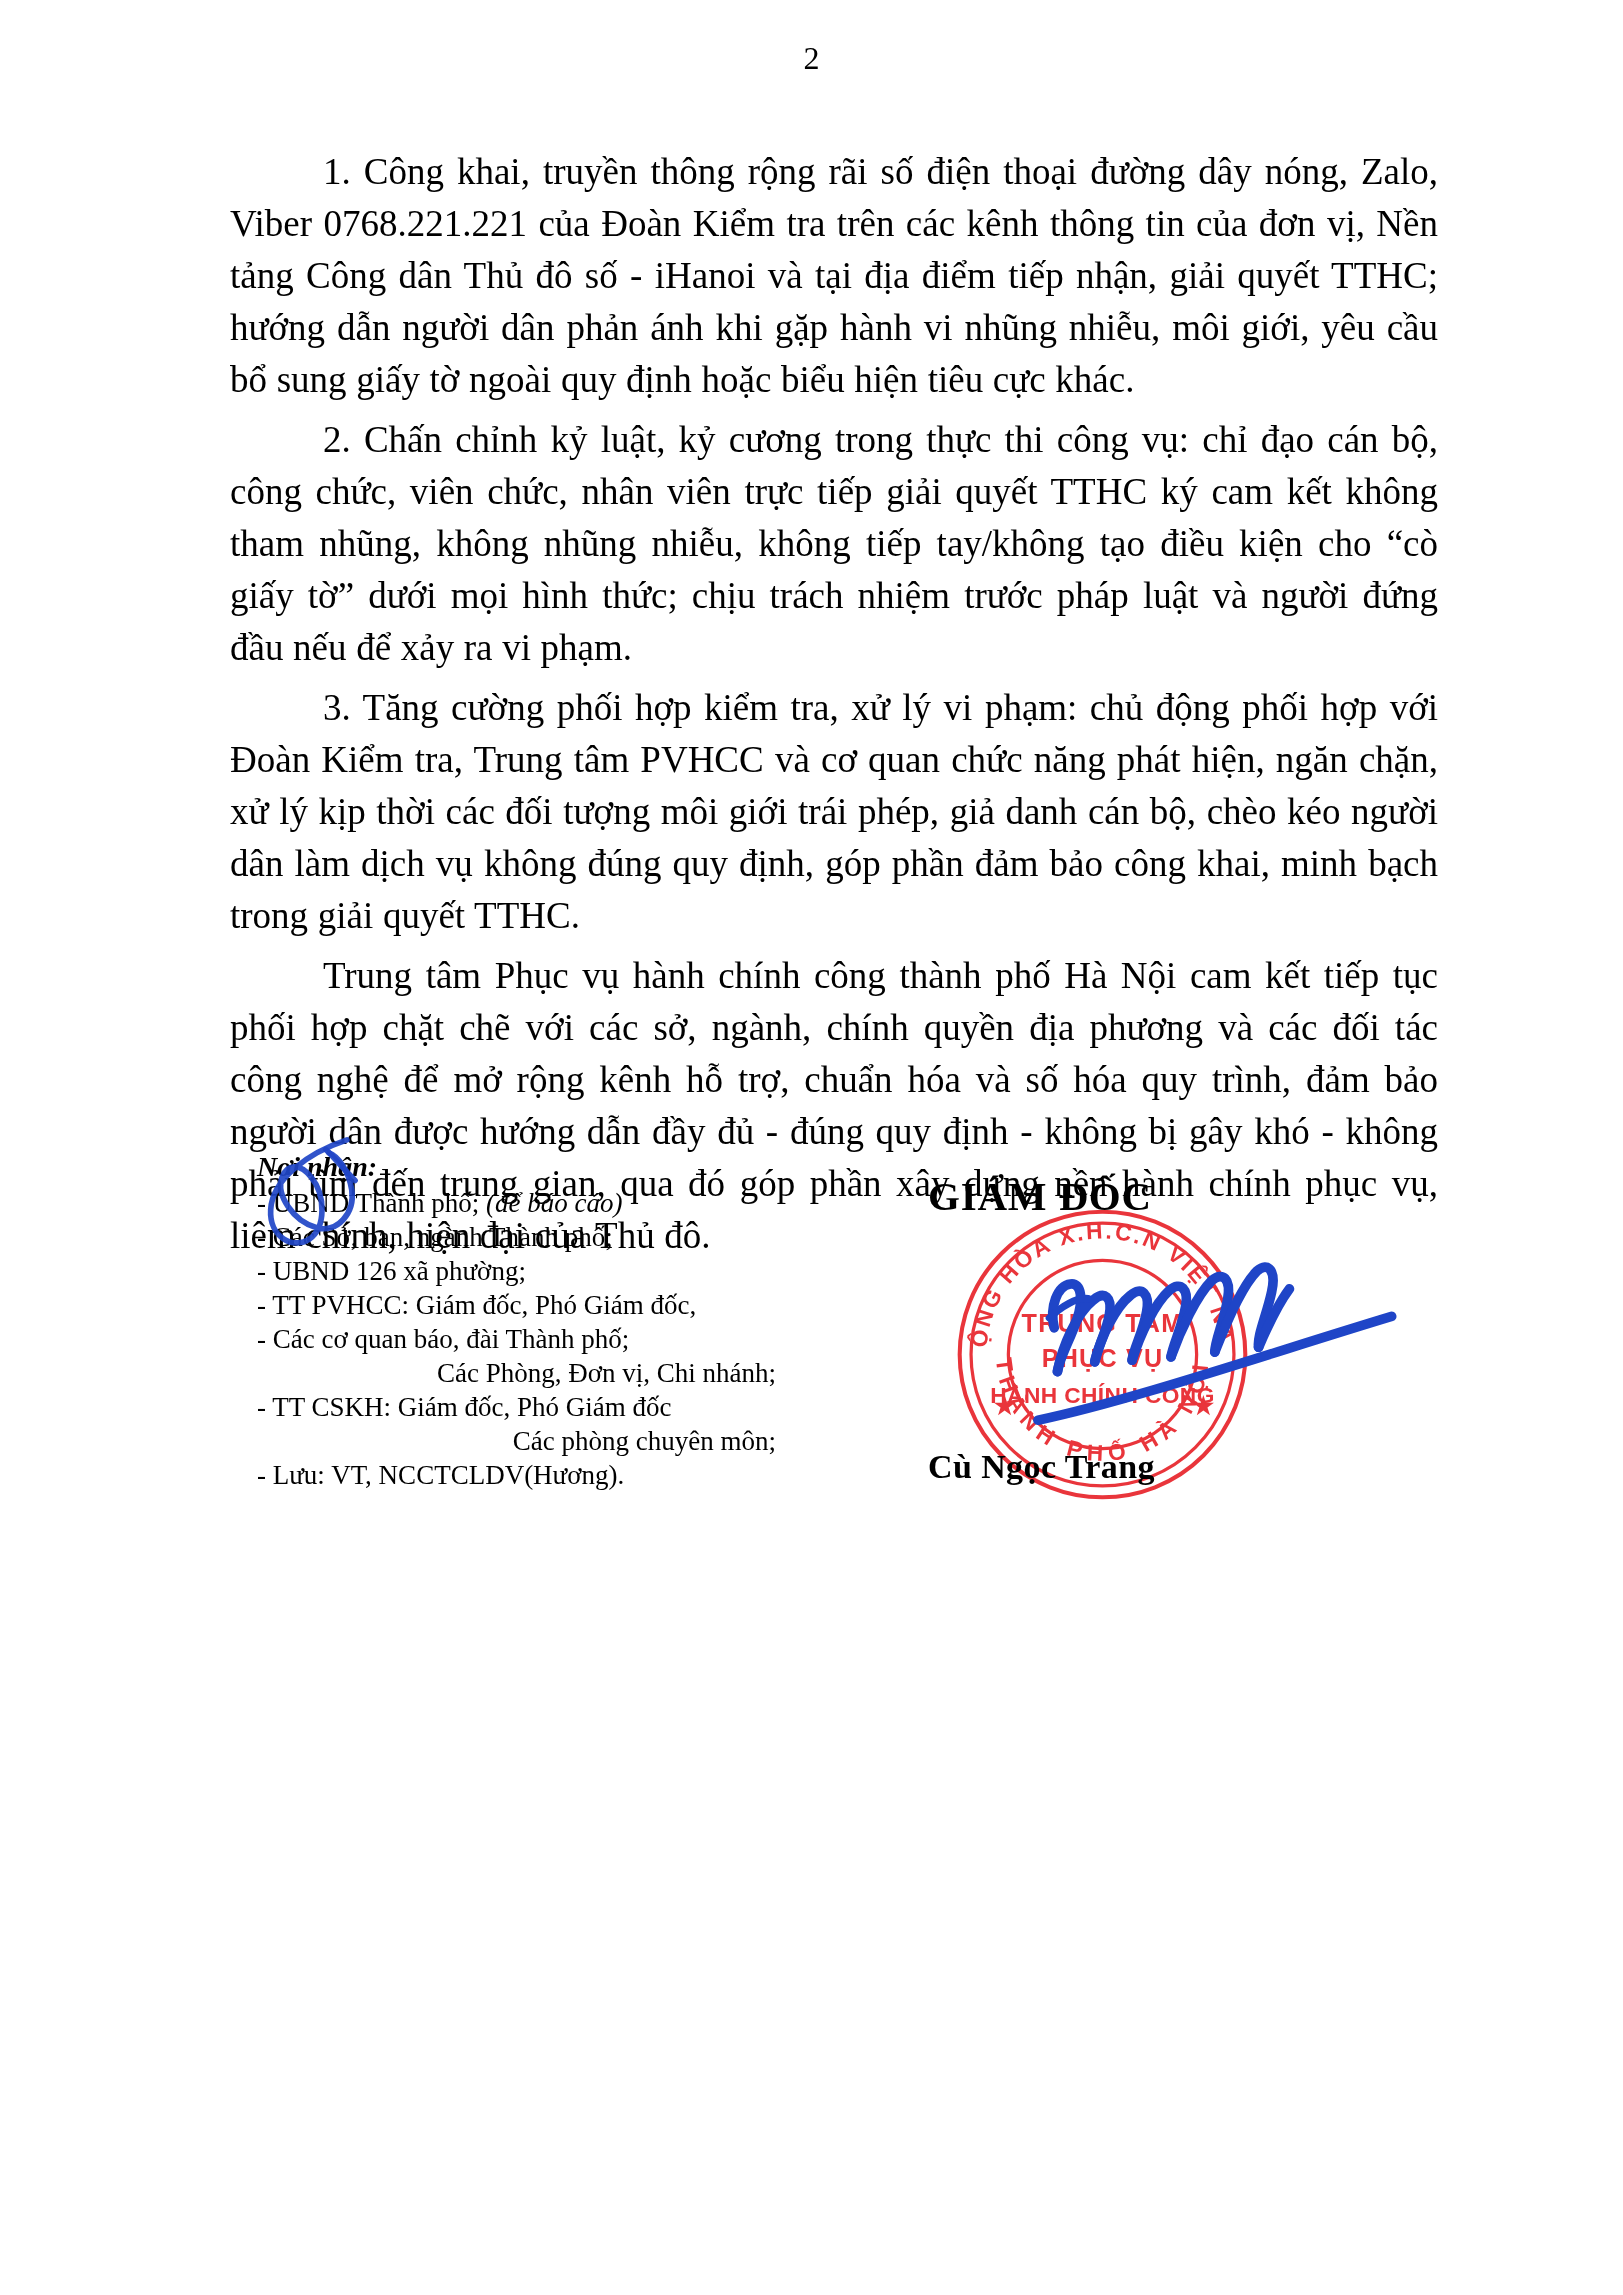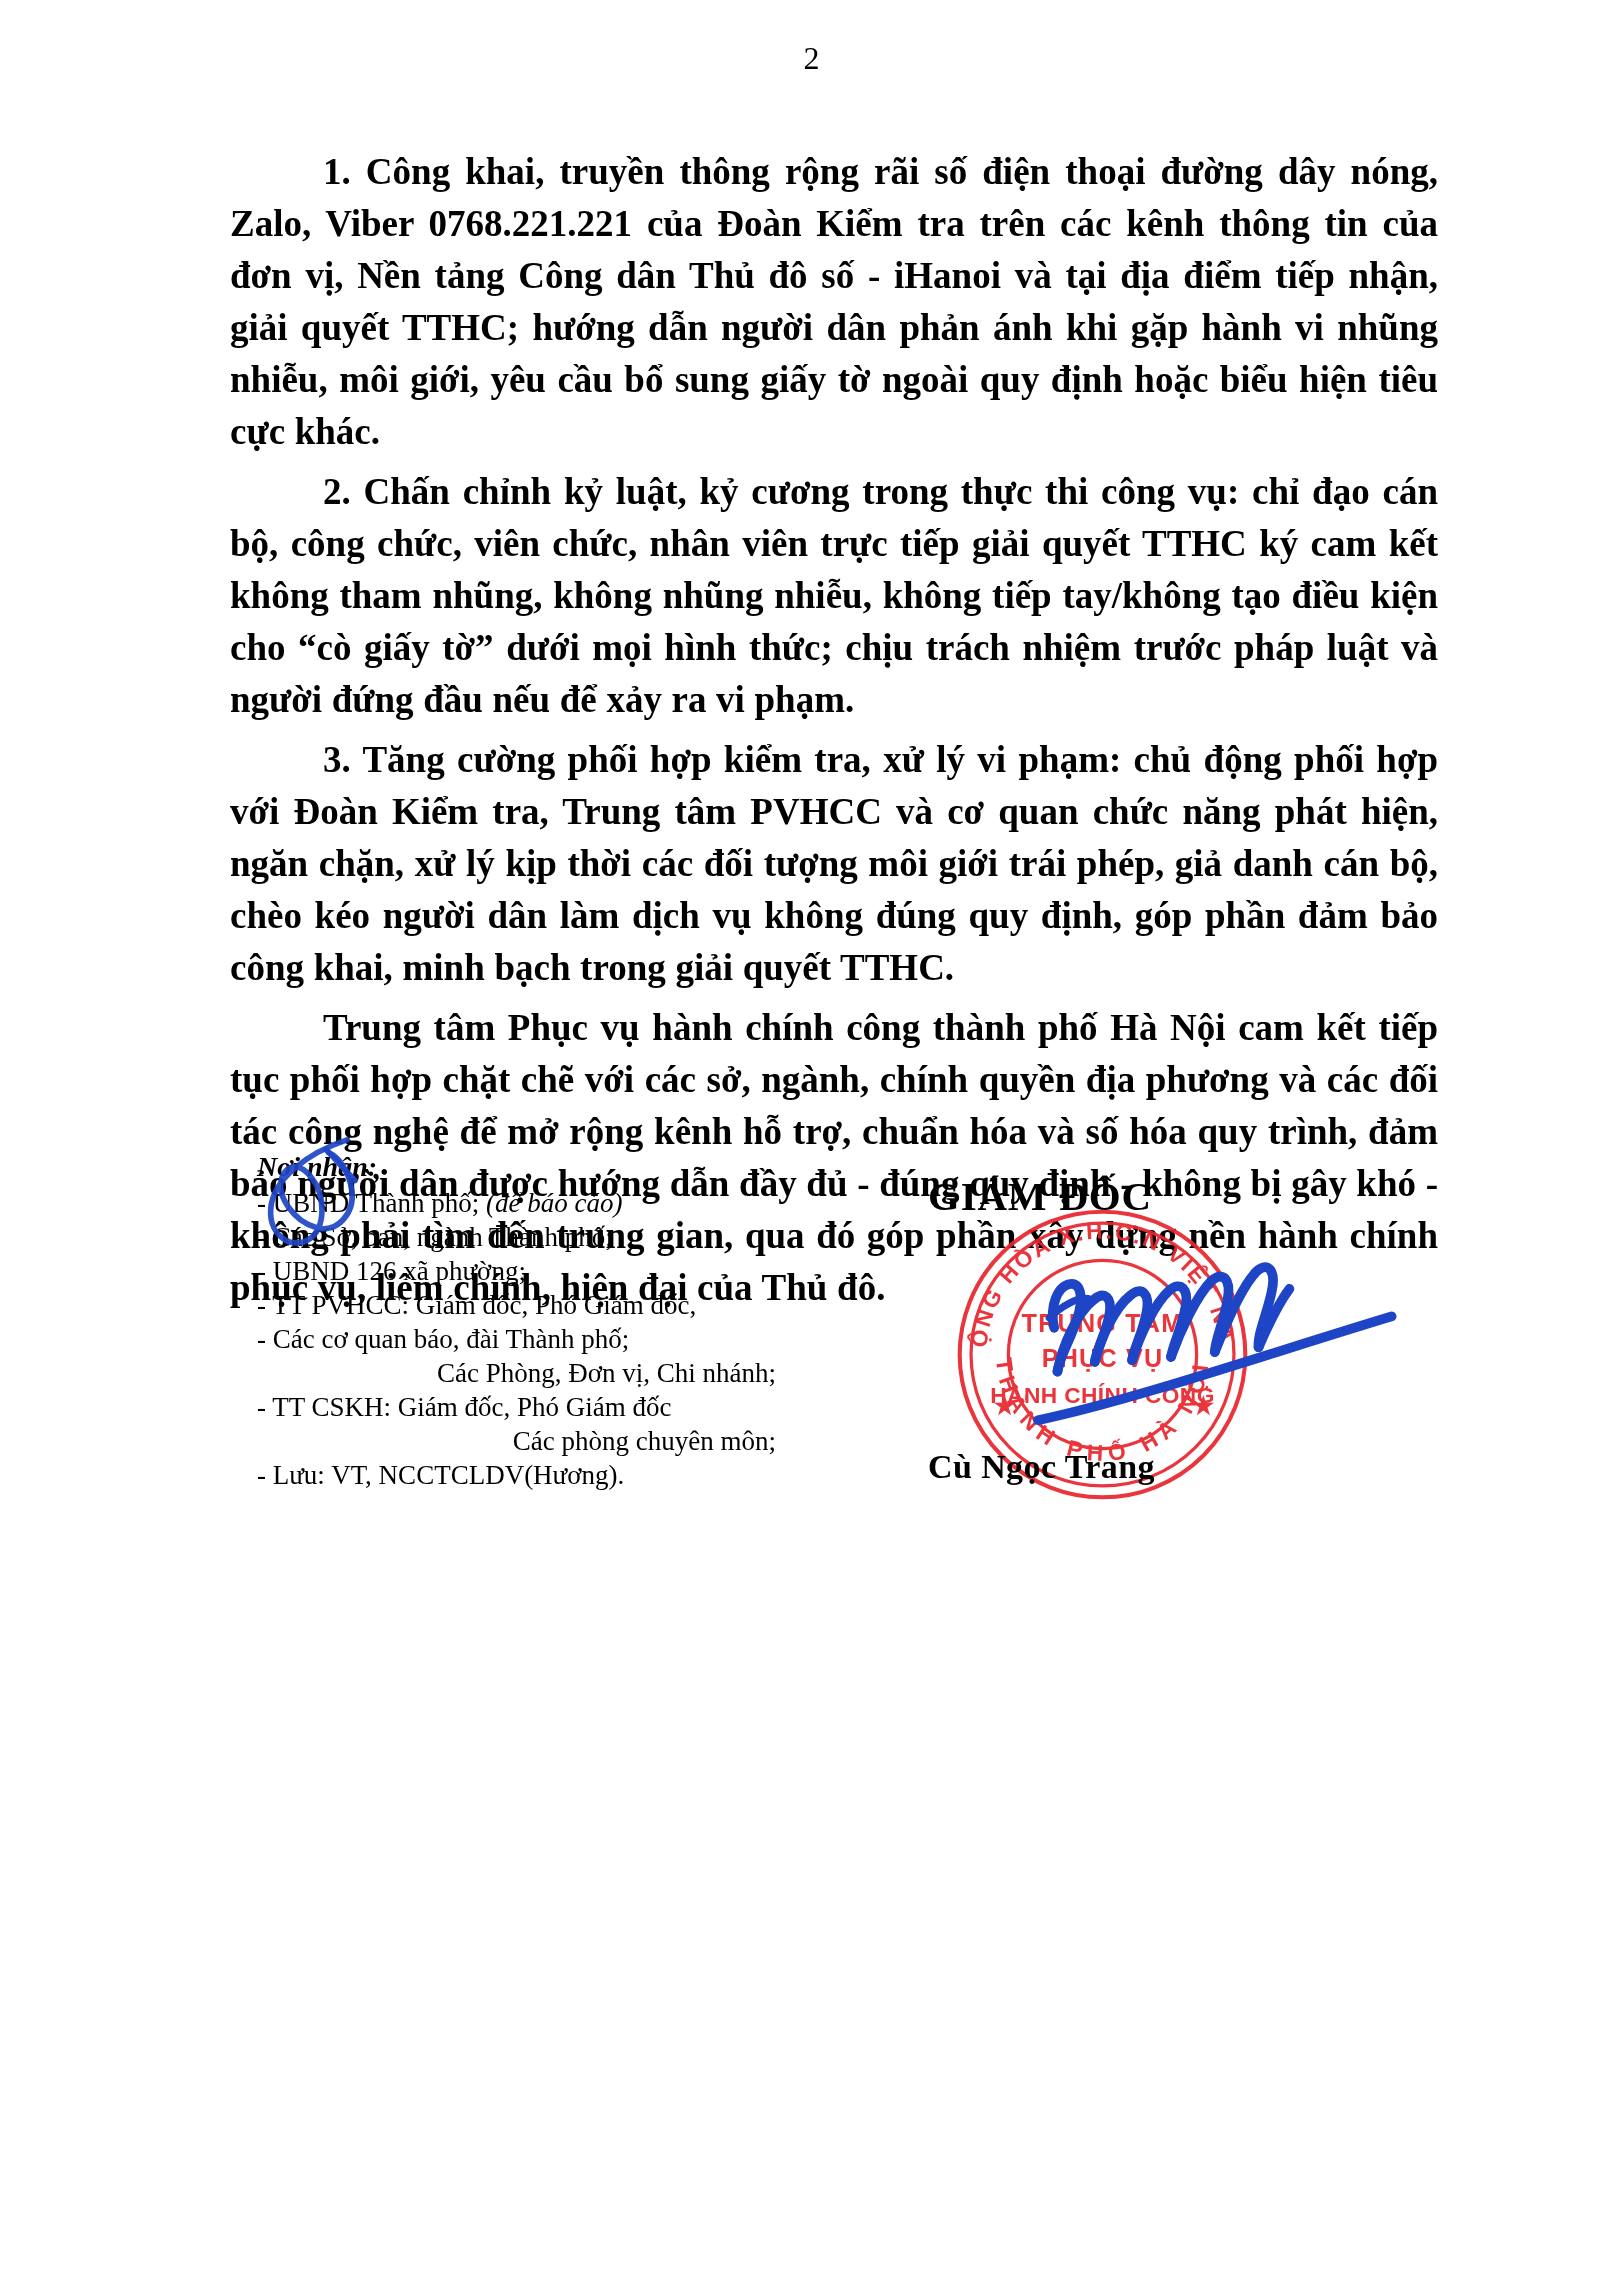--- a/index.html
+++ b/index.html
@@ -39,21 +39,20 @@
     width: 1224px;
   }
   .para {
     text-align: justify;
     text-justify: inter-word;
     text-indent: 93px;
     font-size: 37px;
     line-height: 52px;
     margin: 0 16px 8px 0;
     word-spacing: 0.4px;
-    font-weight: bold;
   }
   .para:last-child { margin-bottom: 0; }
 
   
   .footer {
     position: absolute;
     top: 1151px;
     left: 230px;
     width: 1224px;
     height: 422px;

